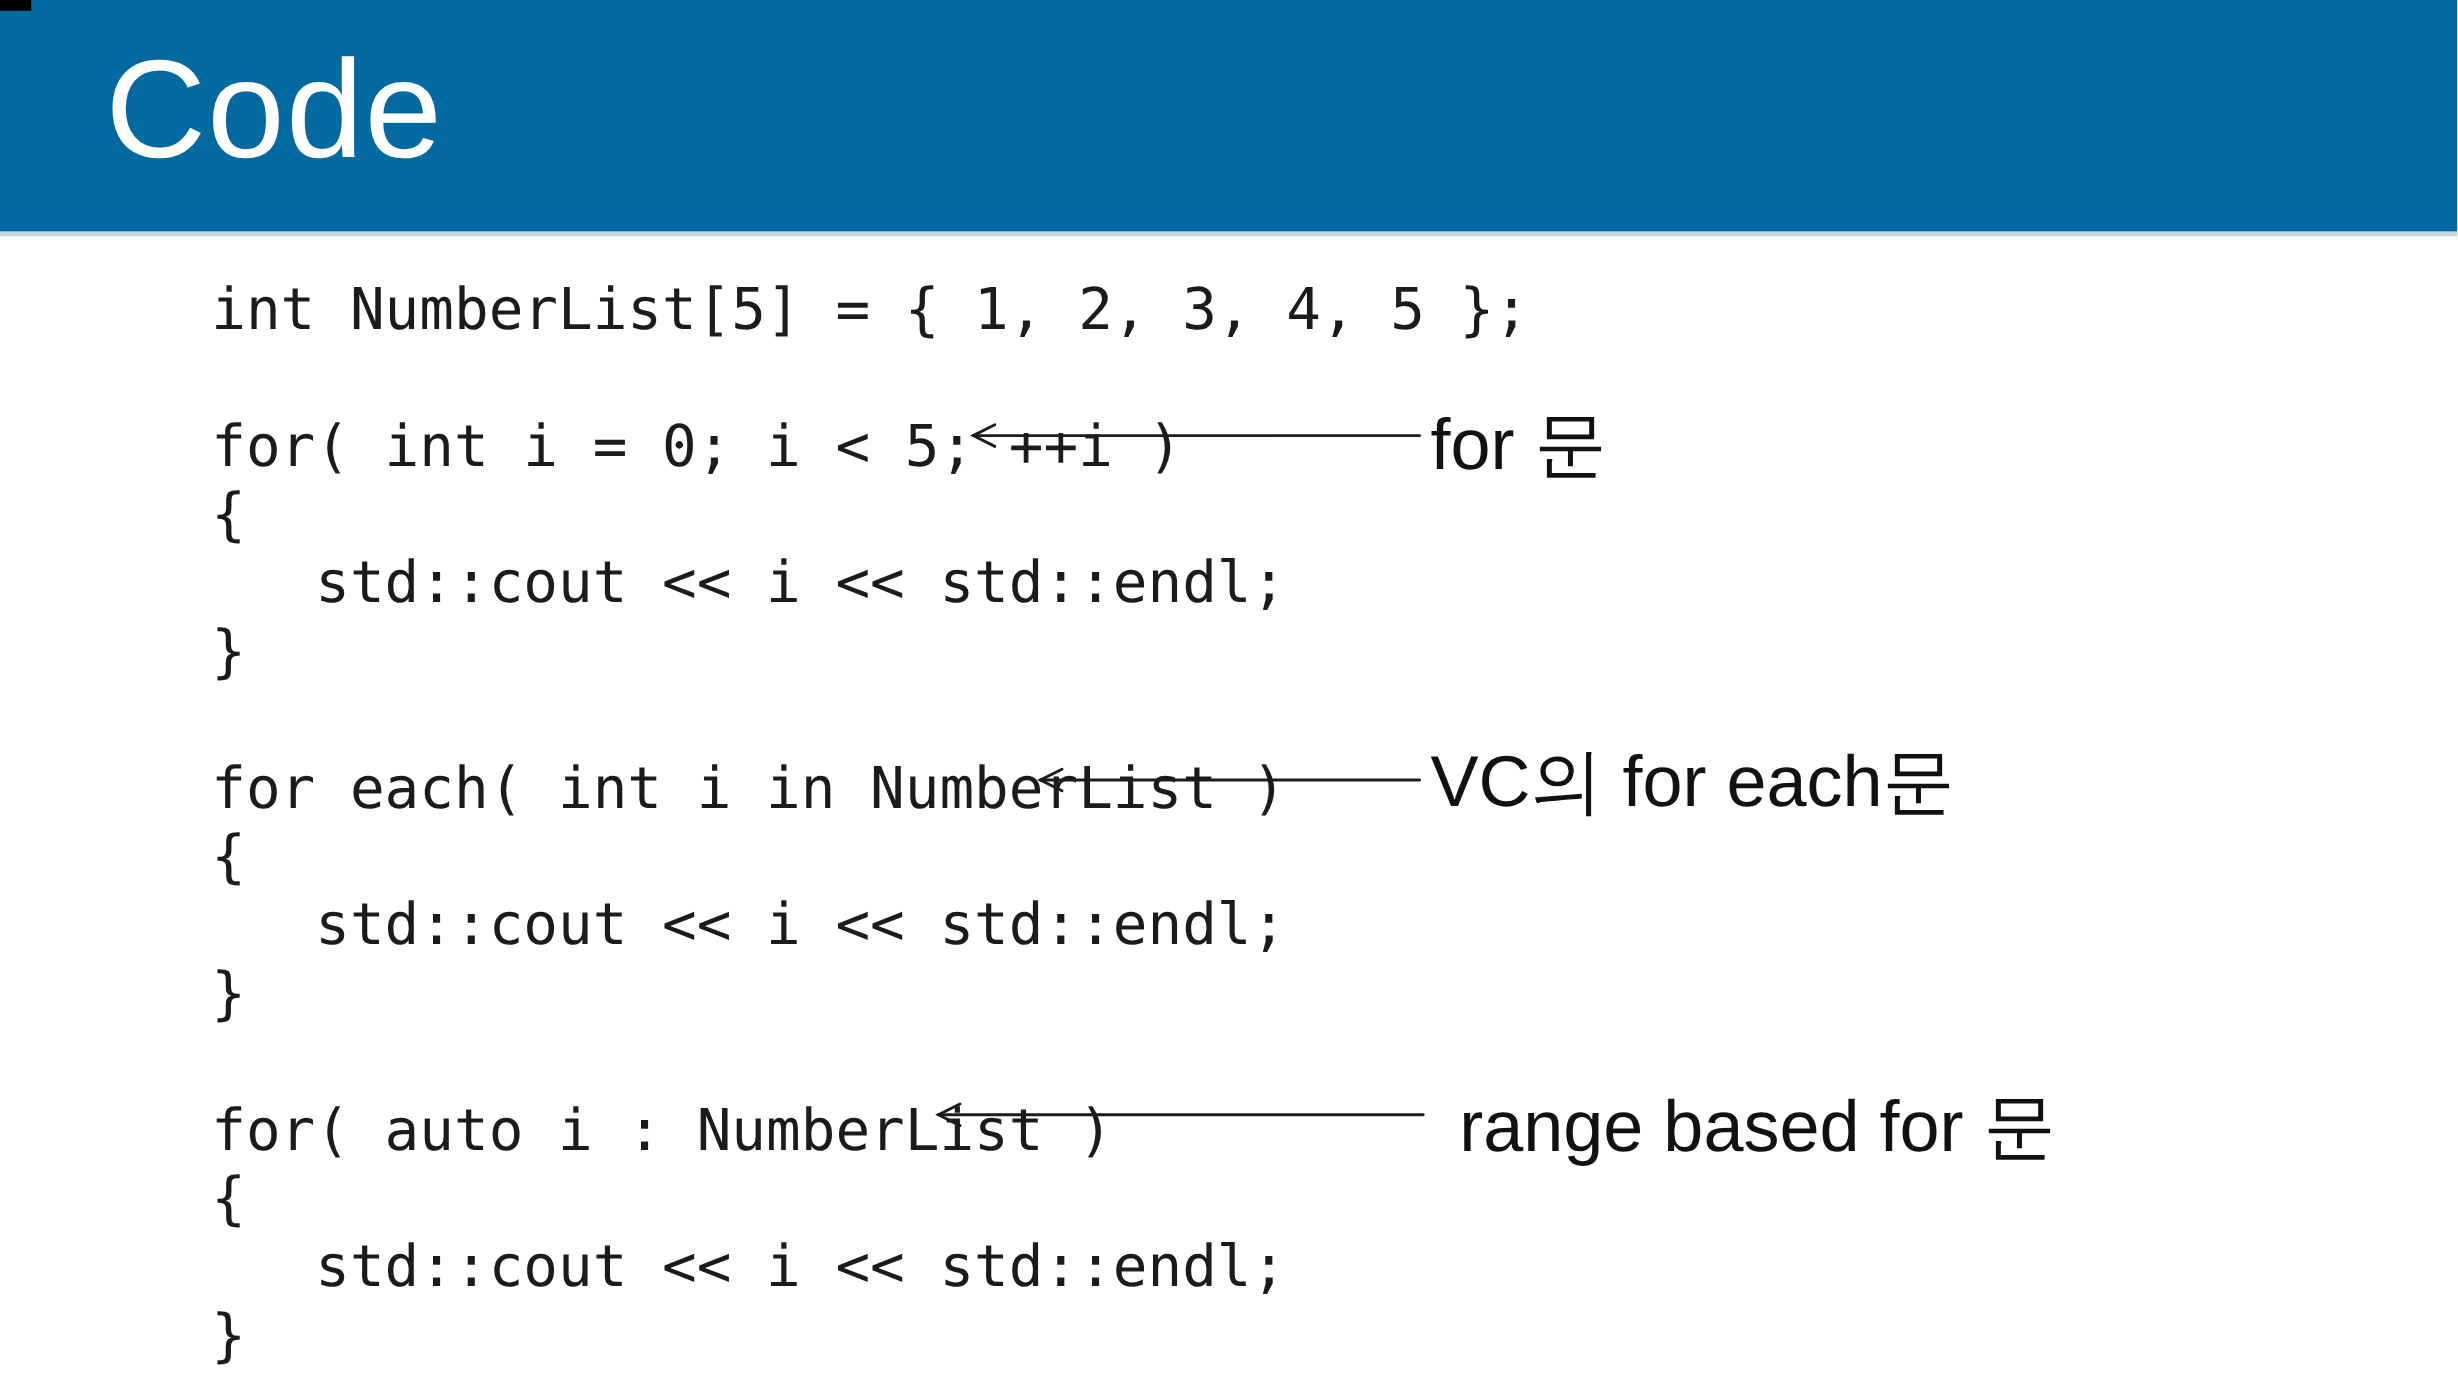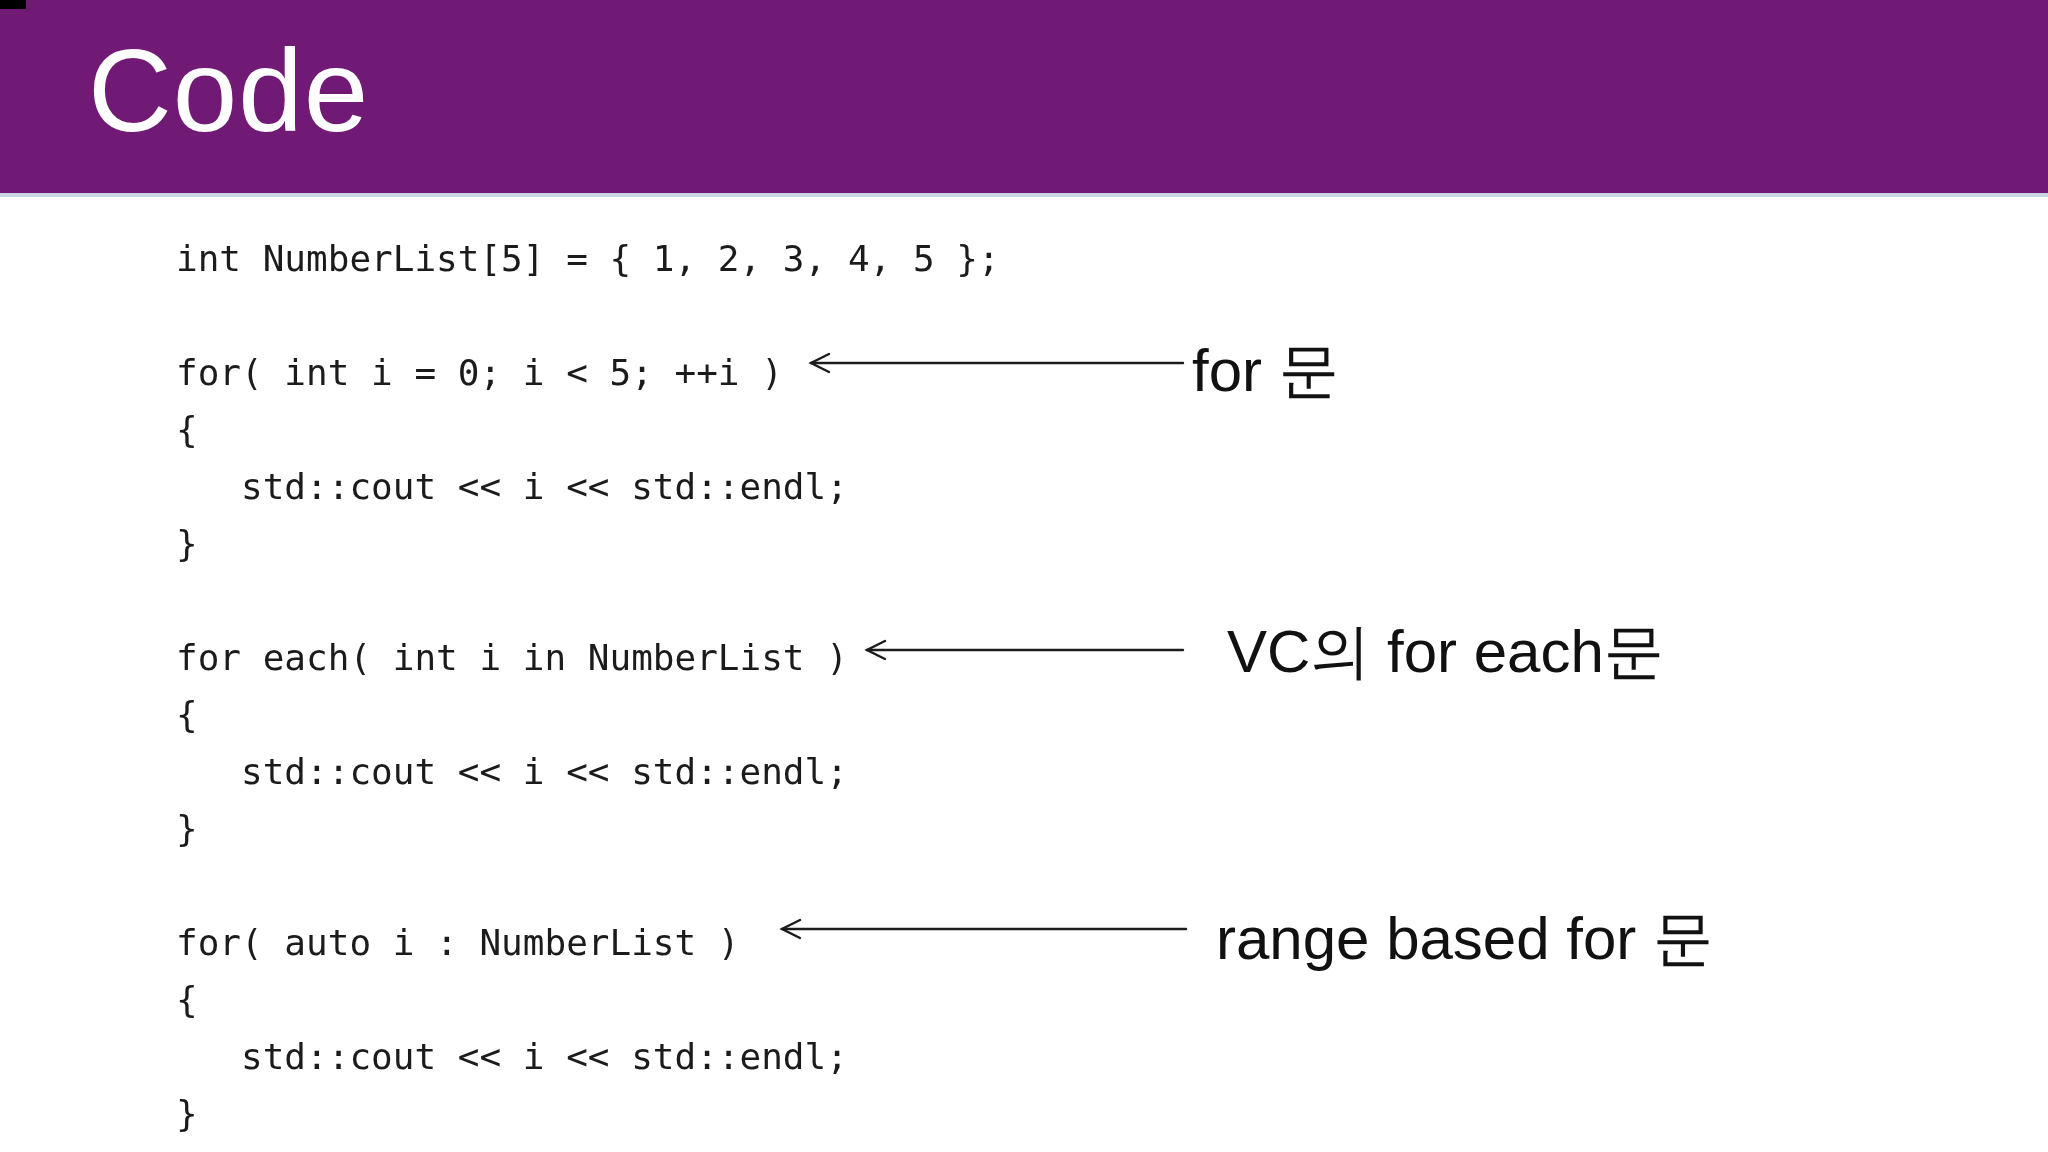--- a/index.html
+++ b/index.html
@@ -15,21 +15,21 @@
     overflow: hidden;
     font-family: "Liberation Sans", sans-serif;
   }
 
   
   .header {
     position: absolute;
     left: 0; top: 0;
     width: 2048px;
     height: 193px;
-    background: #701a75;
+    background: #0369a1;
     text-align: right;
   }
   .header-divider {
     position: absolute;
     left: 0; top: 193px;
     width: 2048px;
     height: 4px;
     background: #c9d6e1;
   }
   .corner-mark {
@@ -51,38 +51,38 @@
     color: #ffffff;
   }
 
   
   .code-block {
     position: absolute;
     left: 176px;
     top: 230px;
     margin: 0;
     font-family: "DejaVu Sans Mono", monospace;
-    font-size: 36px;
+    font-size: 48px;
     line-height: 57px;
     color: #1b1b1b;
     white-space: pre;
   }
 
   
   .annotation-label {
     position: absolute;
     left: 1192px;
     margin: 0;
     font-size: 60px;
     line-height: 74px;
     color: #111111;
     white-space: nowrap;
   }
   .annotation-label.a1 { top: 334px; }
-  .annotation-label.a2 { top: 615px; margin-left: 35px; }
+  .annotation-label.a2 { top: 615px; }
   .annotation-label.a3 { top: 902px; margin-left: 24px; }
 
   .annotation-arrow {
     position: absolute;
     display: block;
   }
   .annotation-arrow.a1 { left: 808px; top: 347px; }
   .annotation-arrow.a2 { left: 864px; top: 634px; }
   .annotation-arrow.a3 { left: 779px; top: 913px; }
   .annotation-arrow path {

